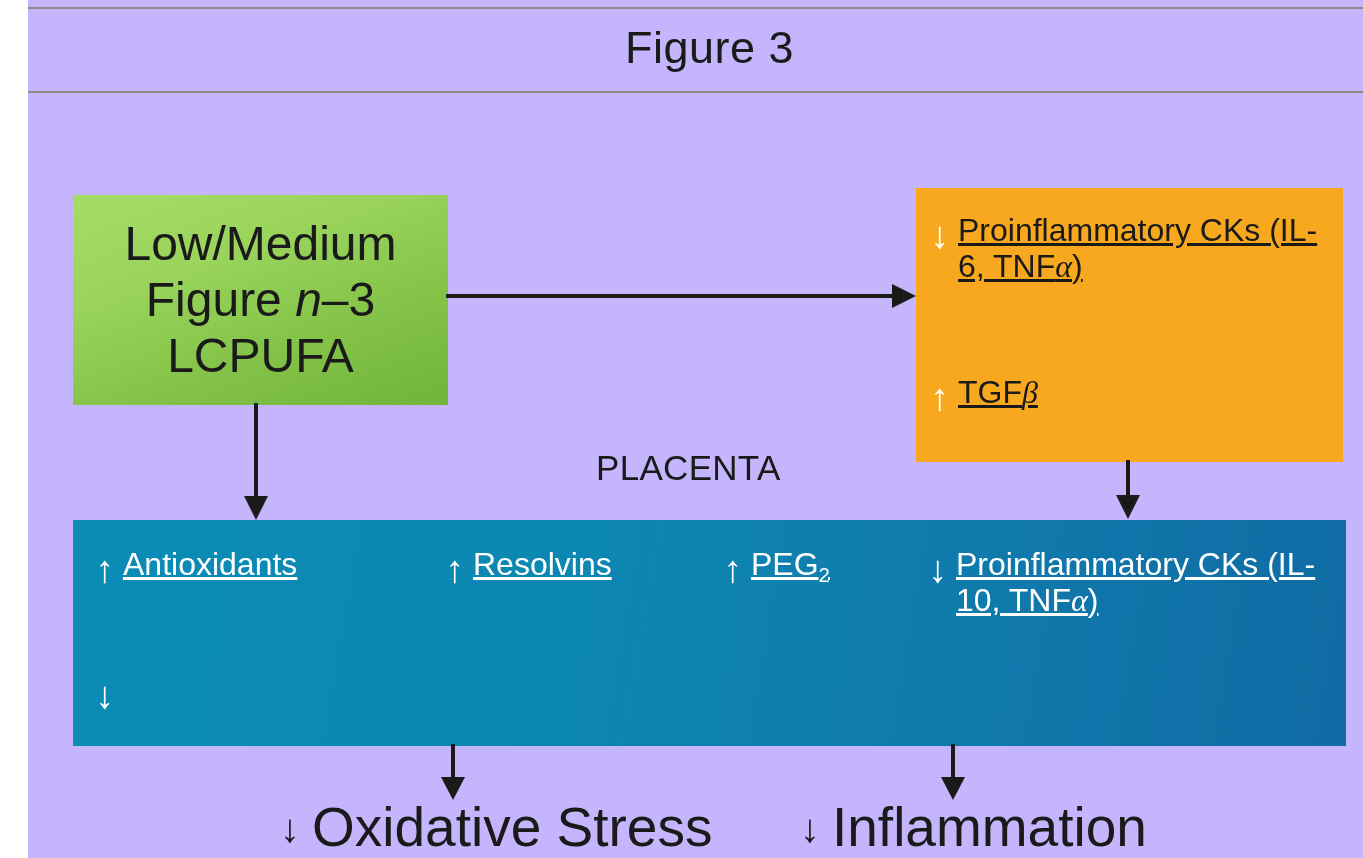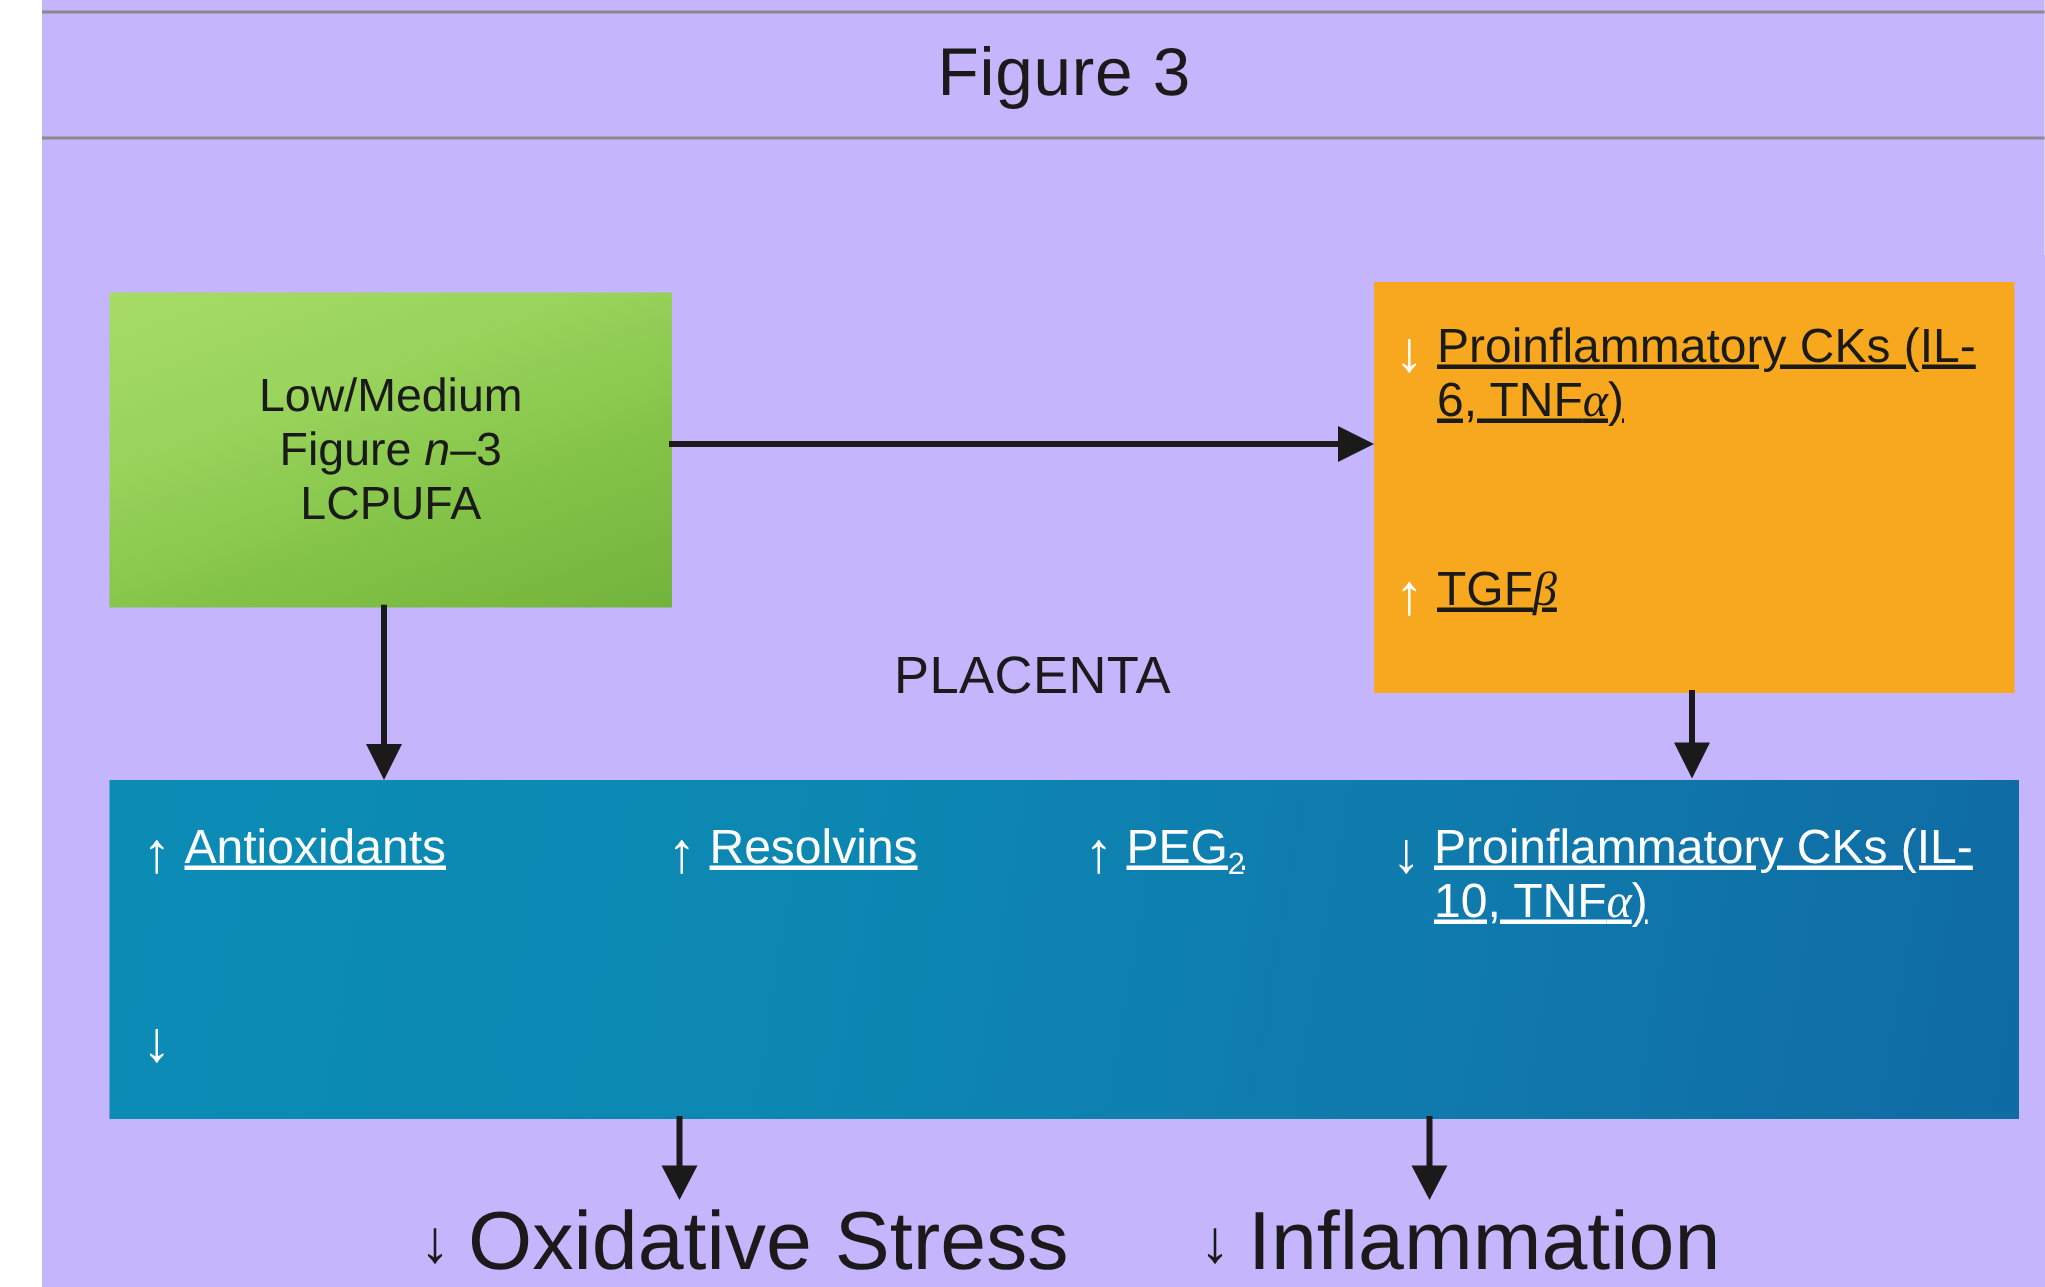--- a/index.html
+++ b/index.html
@@ -51,42 +51,42 @@
     color: #1a1a1a;
     font-weight: 400;
     letter-spacing: 0.3px;
     white-space: nowrap;
   }
   #caption-maternal-plasma {
     top: 124px;
     left: 910px;
   }
   #caption-placenta {
-    top: 431px;
+    top: 448px;
     left: 568px;
   }
 
   
   .box {
     position: absolute;
     box-sizing: border-box;
   }
   #box-lcpufa {
     left: 45px;
     top: 195px;
     width: 375px;
     height: 210px;
     background: linear-gradient(160deg, #a6dc66 0%, #9ad45c 32%, #82c247 68%, #72b33b 100%);
     display: flex;
     flex-direction: column;
     align-items: center;
     justify-content: center;
   }
   .green-line {
-    font-size: 31px;
+    font-size: 48px;
     line-height: 1.17;
     color: #1a1a1a;
     text-align: center;
     white-space: nowrap;
   }
 
   #box-maternal-plasma {
     left: 888px;
     top: 188px;
     width: 427px;

